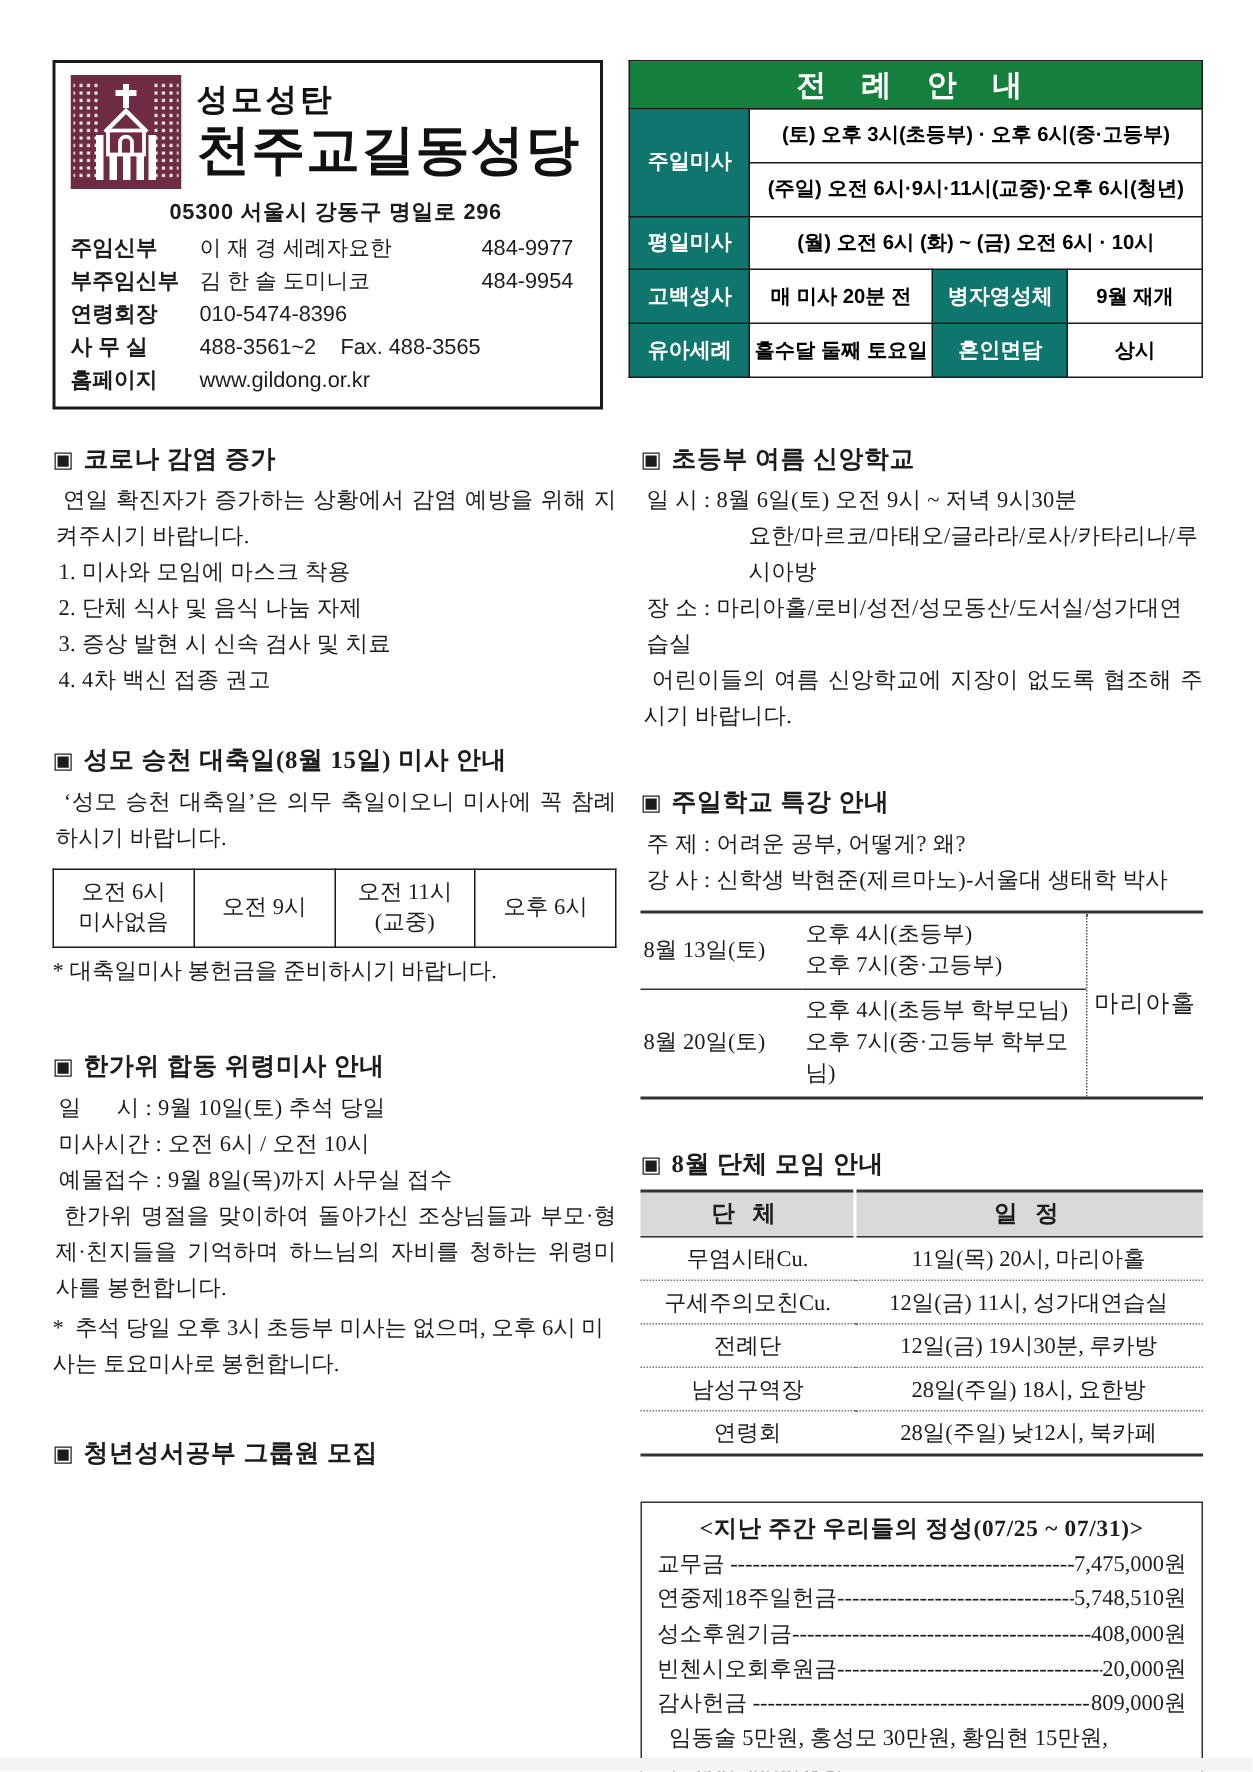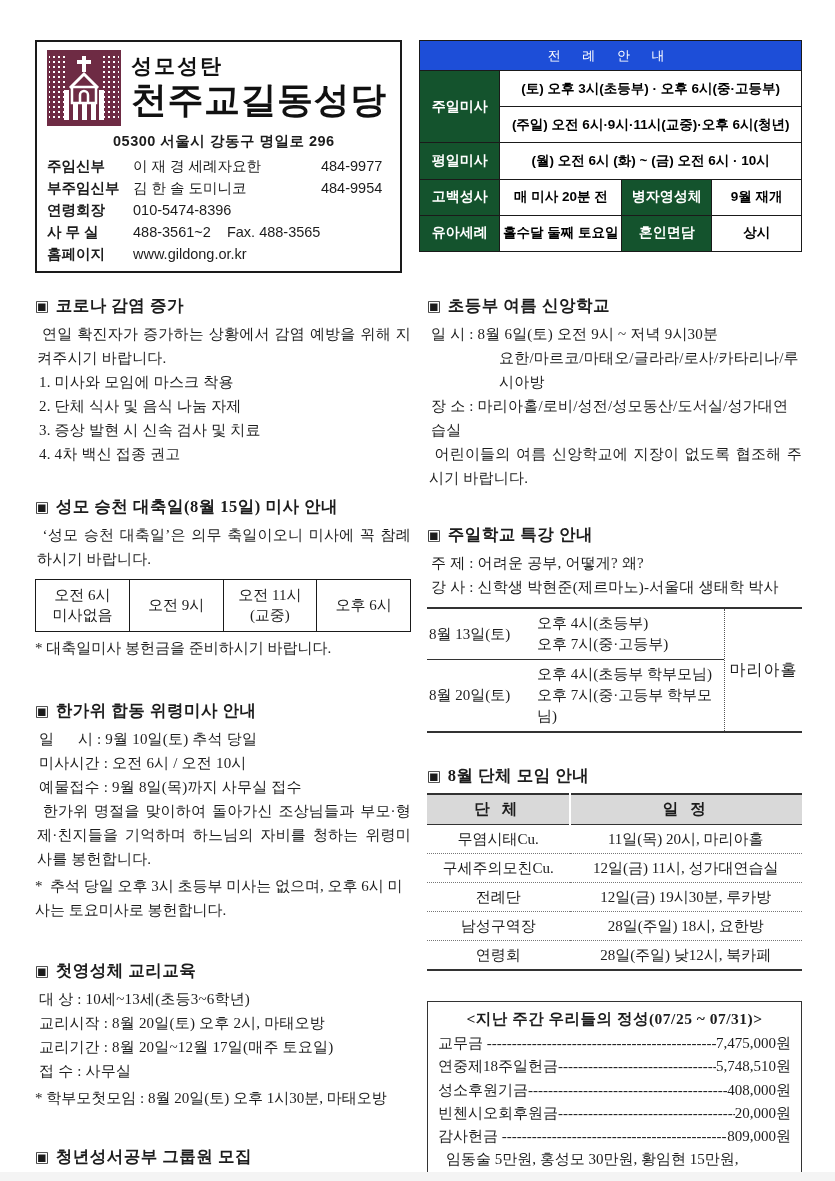--- a/index.html
+++ b/index.html
@@ -18,23 +18,23 @@
   .address-line { font-size:14.5px; font-weight:bold; letter-spacing:0.5px; margin:6px 0 4px 66px; }
   .contact-row { display:flex; font-size:14.5px; line-height:1.52; }
   .contact-label { font-weight:bold; width:86px; flex:0 0 auto; white-space:pre-wrap; }
   .contact-value { white-space:pre-wrap; }
   .contact-phone { margin-left:auto; padding-right:8px; }
 
   table.liturgy { border-collapse:collapse; width:388px; height:212px; table-layout:fixed;
                   font-family:"Liberation Sans","DejaVu Sans",sans-serif; }
   table.liturgy td { border:1.5px solid #1a1a1a; text-align:center; vertical-align:middle;
                      font-size:13.5px; padding:2px 1px; }
-  table.liturgy td.dark { background:#14532d; color:#ffffff; font-weight:bold; font-size:14px; }
-  table.liturgy td.tbl-title { background:#1d4ed8; color:#ffffff; font-weight:normal;
-                               font-size:13px; letter-spacing:9px; height:30px; }
+  table.liturgy td.dark { background:#0f766e; color:#ffffff; font-weight:bold; font-size:14px; }
+  table.liturgy td.tbl-title { background:#15803d; color:#ffffff; font-weight:bold;
+                               font-size:20px; letter-spacing:9px; height:30px; }
   table.liturgy td.content { font-weight:600; color:#000000; }
 
   
   .columns { display:flex; gap:16px; margin-top:22px; }
   .col-left { width:376px; flex:0 0 auto; }
   .col-right { width:375px; flex:0 0 auto; }
 
   .section { margin-bottom:30px; }
   .sec-title { font-size:16.5px; font-weight:bold; letter-spacing:0.5px; margin-bottom:5px;
                white-space:pre-wrap; }
@@ -220,28 +220,20 @@
 
       <div class="section" style="margin-top:40px;">
         <div class="sec-title"><span class="marker">▣</span><span>한가위 합동 위령미사 안내</span></div>
         <div class="line">일      시 : 9월 10일(토) 추석 당일</div>
         <div class="line">미사시간 : 오전 6시 / 오전 10시</div>
         <div class="line">예물접수 : 9월 8일(목)까지 사무실 접수</div>
         <div class="para"> 한가위 명절을 맞이하여 돌아가신 조상님들과 부모·형제·친지들을 기억하며 하느님의 자비를 청하는 위령미사를 봉헌합니다.</div>
         <div class="note">*  추석 당일 오후 3시 초등부 미사는 없으며, 오후 6시 미사는 토요미사로 봉헌합니다.</div>
       </div>
 
-      <div class="section" style="margin-top:38px;">
-        <div class="sec-title"><span class="marker">▣</span><span>첫영성체 교리교육</span></div>
-        <div class="line">대 상 : 10세~13세(초등3~6학년)</div>
-        <div class="line">교리시작 : 8월 20일(토) 오후 2시, 마태오방</div>
-        <div class="line">교리기간 : 8월 20일~12월 17일(매주 토요일)</div>
-        <div class="line">접 수 : 사무실</div>
-        <div class="note">* 학부모첫모임 : 8월 20일(토) 오후 1시30분, 마태오방</div>
-      </div>
 
       <div class="section" style="margin-top:36px;">
         <div class="sec-title"><span class="marker">▣</span><span>청년성서공부 그룹원 모집</span></div>
 
       </div>
 
     </div>
 
     <div class="col-right">
 

